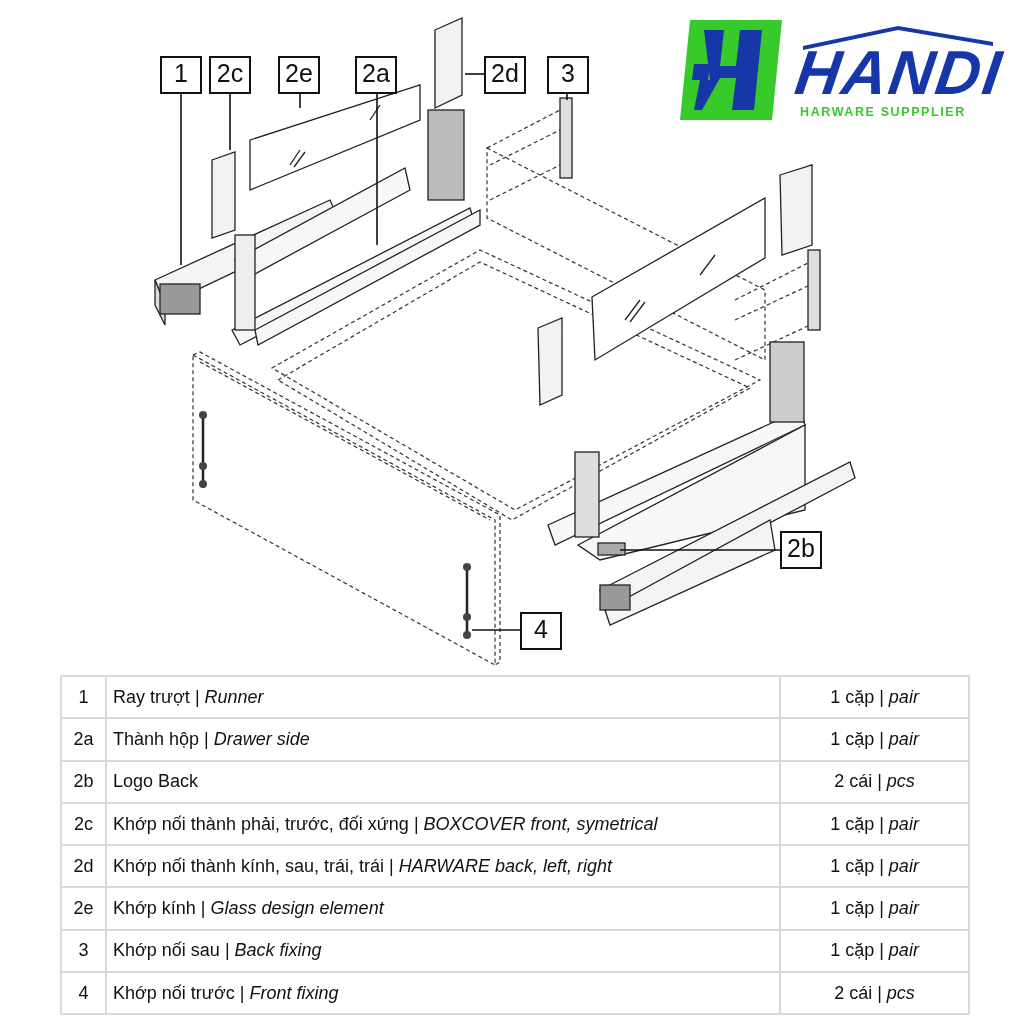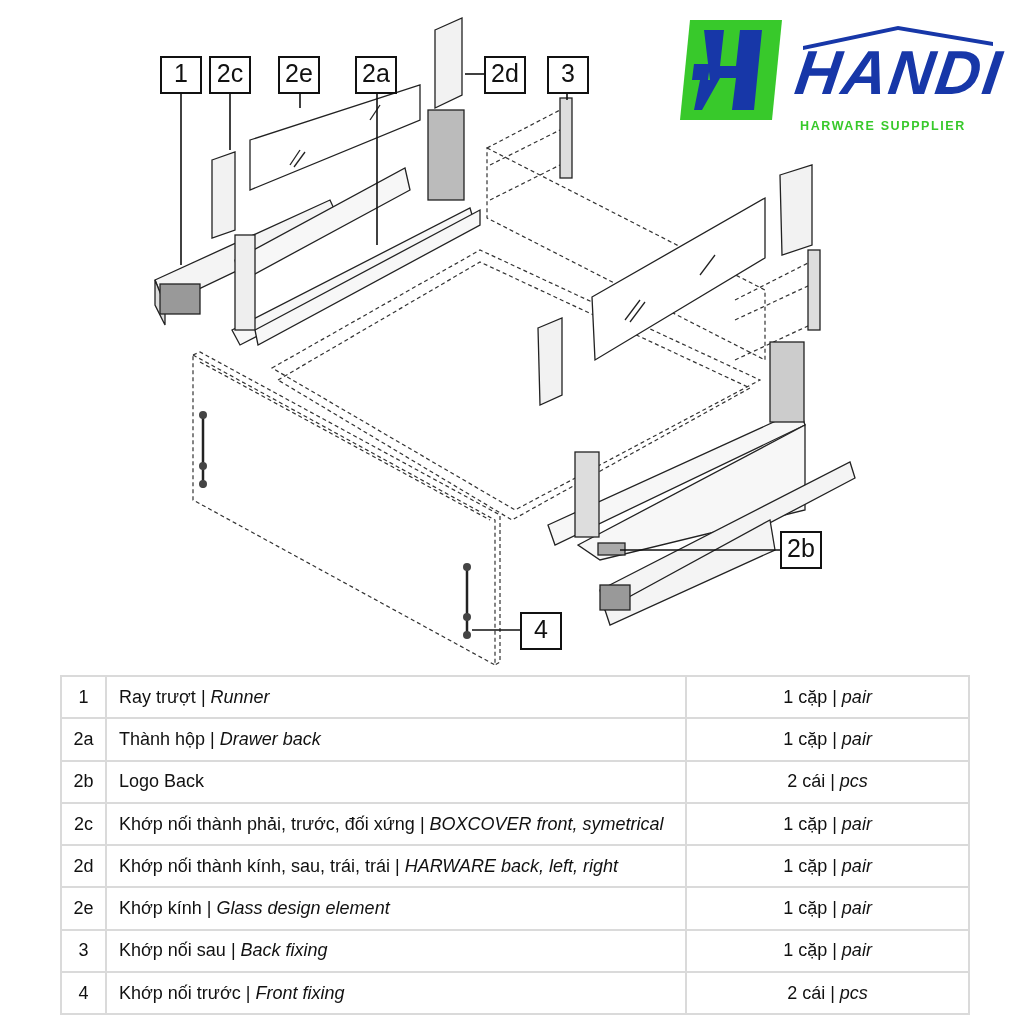--- a/index.html
+++ b/index.html
@@ -12,40 +12,40 @@
   .logo-roof { position: absolute; left: 125px; top: 4px; width: 190px; height: 26px; }
   .logo-word {
     position: absolute; left: 118px; top: 22px;
     font-family: "Liberation Sans", sans-serif; font-weight: bold; font-style: italic;
     font-size: 62px; letter-spacing: 2px; color: #1737a8; line-height: 62px;
     transform: skewX(-8deg);
   }
   .logo-tag {
     position: absolute; left: 122px; top: 85px;
     font-family: "Liberation Sans", sans-serif; font-weight: bold;
-    font-size: 12.5px; letter-spacing: 1.6px; color: #38c92b; margin-top: 14px;
+    font-size: 12.5px; letter-spacing: 1.6px; color: #38c92b;
   }
 
   
   .diagram { position: absolute; left: 0; top: 0; width: 1024px; height: 670px; }
   .callout {
     position: absolute; background: #fff; border: 2px solid #111;
     font-size: 25px; line-height: 30px; text-align: center; color: #111;
   }
 
   
   .parts-table {
     position: absolute; left: 60px; top: 675px; width: 910px;
     border-collapse: collapse; font-size: 18px;
   }
   .parts-table td {
     border: 2px solid #dadada; height: 42.3px; vertical-align: middle;
   }
   .parts-table td.col-no { width: 45px; text-align: center; }
-  .parts-table td.col-desc { width: 580px; padding-left: 12px; }
+  .parts-table td.col-desc { width: 674px; padding-left: 6px; }
   .parts-table td.col-qty { text-align: center; border-radius: 7px; }
   .it { font-style: italic; }
 </style>
 </head>
 <body>
 
 <div class="logo">
   <svg class="logo-mark" viewBox="0 0 102 100">
     <polygon points="10,0 102,0 92,100 0,100" fill="#38c92b"></polygon>
 
@@ -182,21 +182,21 @@
 
 <table class="parts-table">
   <tbody>
     <tr>
       <td class="col-no">1</td>
       <td class="col-desc"><span>Ray trượt</span><span> | </span><span class="it">Runner</span></td>
       <td class="col-qty"><span>1 cặp</span><span> | </span><span class="it">pair</span></td>
     </tr>
     <tr>
       <td class="col-no">2a</td>
-      <td class="col-desc"><span>Thành hộp</span><span> | </span><span class="it">Drawer back</span></td>
+      <td class="col-desc"><span>Thành hộp</span><span> | </span><span class="it">Drawer side</span></td>
       <td class="col-qty"><span>1 cặp</span><span> | </span><span class="it">pair</span></td>
     </tr>
     <tr>
       <td class="col-no">2b</td>
       <td class="col-desc"><span>Logo Back</span><span></span><span class="it"></span></td>
       <td class="col-qty"><span>2 cái</span><span> | </span><span class="it">pcs</span></td>
     </tr>
     <tr>
       <td class="col-no">2c</td>
       <td class="col-desc"><span>Khớp nối thành phải, trước, đối xứng</span><span> | </span><span class="it">BOXCOVER front, symetrical</span></td>

